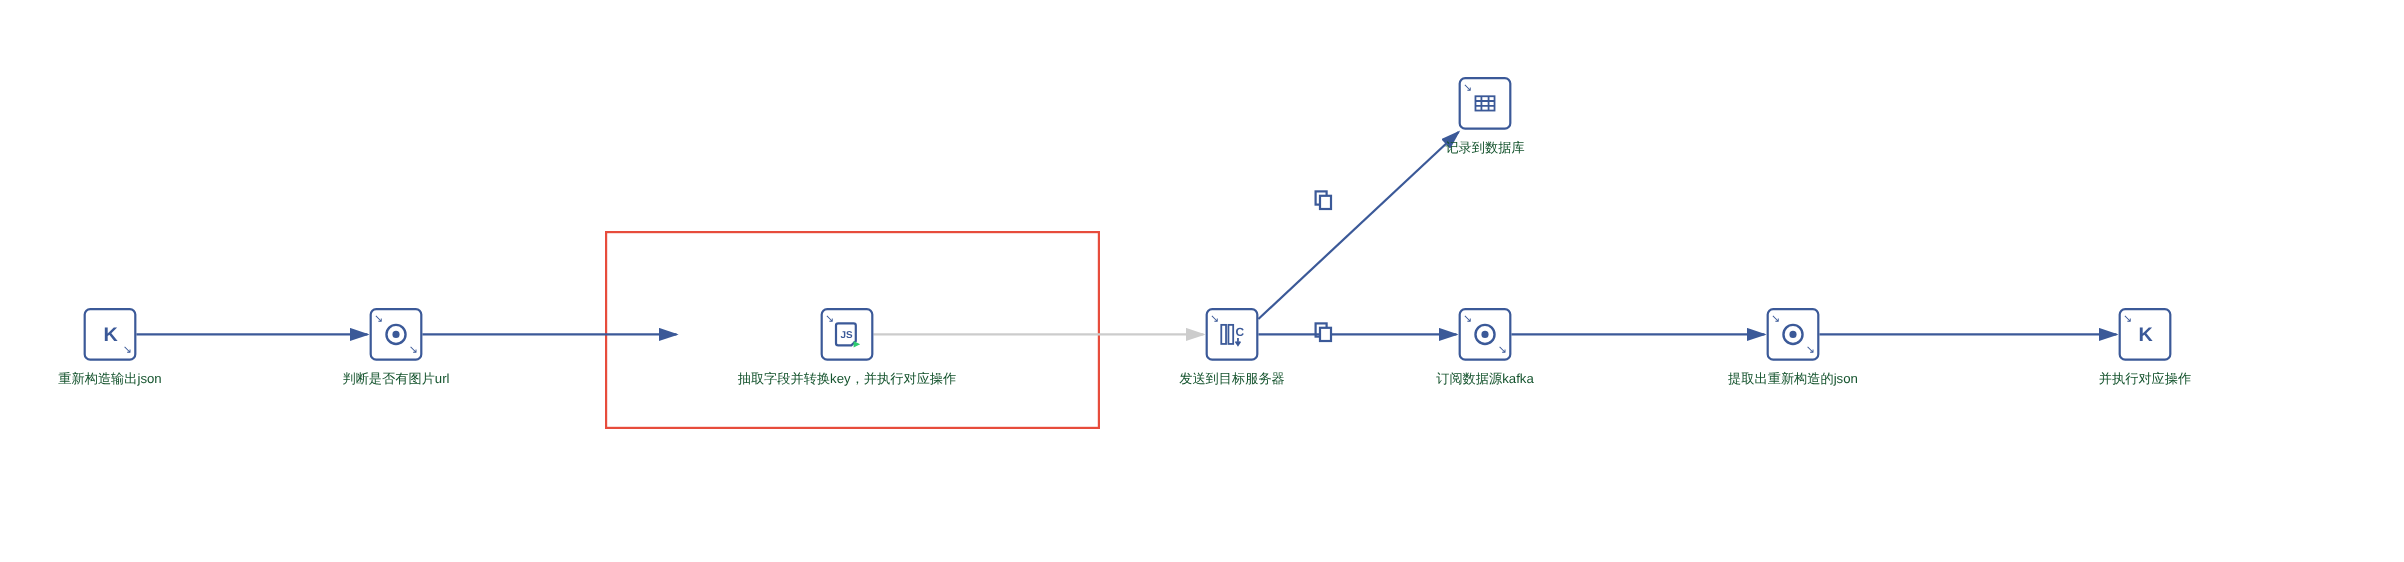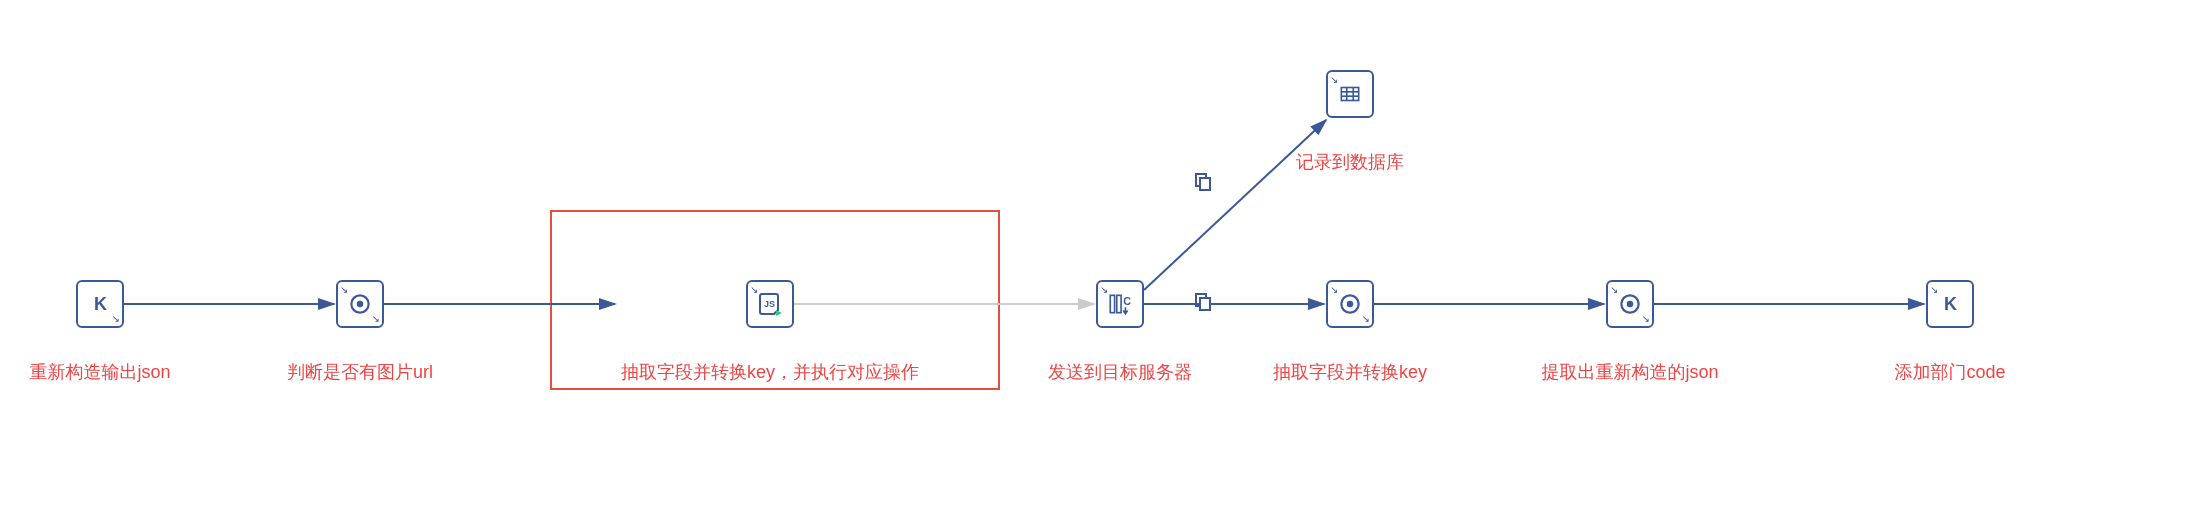--- a/index.html
+++ b/index.html
@@ -23,25 +23,24 @@
       border: 2px solid #3b5998;
       border-radius: 6px;
       background: #fff;
       display: flex;
       align-items: center;
       justify-content: center;
       position: relative;
       color: #3b5998;
     }
     .node-label {
-      font-size: 18px;
-      color: #ef4444;
+      font-size: 12px;
+      color: #14532d;
       text-align: center;
       white-space: nowrap;
-      margin-top: 24px;
     }
     .port-arrow {
       position: absolute;
       font-size: 10px;
       color: #3b5998;
     }
     .port-in { top: 2px; left: 2px; }
     .port-out { bottom: 2px; right: 2px; }
     .link {
       position: absolute;
@@ -162,21 +161,21 @@
 
 <div class="node" style="left:1270px; top:280px; width:160px;">
   <div class="node-icon">
     <span class="port-arrow port-in">↘</span>
     <span class="port-arrow port-out">↘</span>
     <svg width="26" height="26" viewBox="0 0 24 24">
         <circle cx="12" cy="12" r="8" fill="none" stroke="#3b5998" stroke-width="2"></circle>
         <circle cx="12" cy="12" r="3" fill="#3b5998"></circle>
       </svg>
   </div>
-  <div class="node-label">抽取字段并转换key</div>
+  <div class="node-label">订阅数据源kafka</div>
 </div>
 
 <div class="node" style="left:1540px; top:280px; width:180px;">
   <div class="node-icon">
     <span class="port-arrow port-in">↘</span>
     <span class="port-arrow port-out">↘</span>
     <svg width="26" height="26" viewBox="0 0 24 24">
         <circle cx="12" cy="12" r="8" fill="none" stroke="#3b5998" stroke-width="2"></circle>
         <circle cx="12" cy="12" r="3" fill="#3b5998"></circle>
       </svg>
@@ -184,21 +183,21 @@
   <div class="node-label">提取出重新构造的json</div>
 </div>
 
 <div class="node" style="left:1870px; top:280px; width:160px;">
   <div class="node-icon">
     <span class="port-arrow port-in">↘</span>
     <svg width="24" height="24" viewBox="0 0 24 24">
         <text x="6" y="18" font-size="18" fill="#3b5998" font-weight="bold">K</text>
       </svg>
   </div>
-  <div class="node-label">添加部门code</div>
+  <div class="node-label">并执行对应操作</div>
 </div>
 
 <div class="node" style="left:1290px; top:70px; width:120px;">
   <div class="node-icon">
     <span class="port-arrow port-in">↘</span>
     <svg width="26" height="26" viewBox="0 0 24 24">
       <rect x="4" y="6" width="16" height="12" fill="none" stroke="#3b5998" stroke-width="1.5"></rect>
       <line x1="4" y1="10" x2="20" y2="10" stroke="#3b5998" stroke-width="1.5"></line>
       <line x1="4" y1="14" x2="20" y2="14" stroke="#3b5998" stroke-width="1.5"></line>
       <line x1="9" y1="6" x2="9" y2="18" stroke="#3b5998" stroke-width="1.5"></line>

